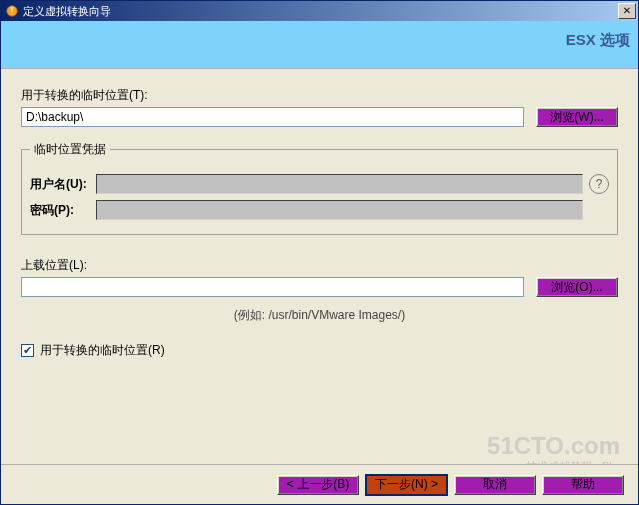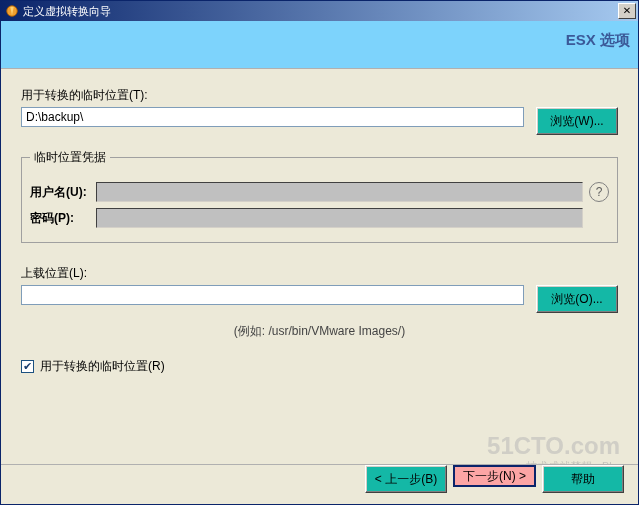--- a/index.html
+++ b/index.html
@@ -7,35 +7,35 @@
   .window { width: 639px; height: 505px; border: 1px solid #0a246a; background: #ece9d8; position: relative; }
   .titlebar { height: 20px; background: linear-gradient(to right, #0a246a, #a6caf0); display: flex; align-items: center; padding: 0 2px 0 4px; }
   .titlebar-icon { width: 14px; height: 14px; margin-right: 4px; color: #f0a030; }
   .titlebar-text { color: #fff; font-size: 11px; flex: 1; }
   .close-btn { width: 18px; height: 16px; background: #d4d0c8; border: 1px solid #fff; border-right-color: #404040; border-bottom-color: #404040; display: flex; align-items: center; justify-content: center; font-size: 10px; line-height: 1; cursor: pointer; font-family: Arial; }
   .header { background: #7dd3fc; padding: 10px 8px 14px; border-bottom: 1px solid #b0b0b0; text-align: right; }
   .header-title { font-size: 15px; font-weight: 700; color: #3b5998; margin-bottom: 4px; }
   .header-sub { color: #3b5998; font-size: 13px; padding-left: 4px; }
   .body { padding: 18px 20px 10px; }
   .field-label { margin-bottom: 3px; }
-  .row { display: flex; align-items: flex-start; gap: 12px; margin-bottom: 10px; }
+  .row { display: flex; align-items: flex-end; gap: 12px; margin-bottom: 10px; }
   .text-input { flex: 1; height: 20px; border: 1px solid #7f9db9; padding: 1px 4px; font-family: inherit; font-size: 12px; background:#fff; }
-  .btn { min-width: 82px; height: 28px; background: #14b8a6; border: 1px solid #404040; border-top-color: #fff; border-left-color: #fff; box-shadow: inset -1px -1px 0 #808080, inset 1px 1px 0 #d4d0c8; font-size: 12px; cursor: pointer; padding: 0 8px; }
-  .btn.default { border: 2px solid #0a246a; box-shadow: none; height:22px; padding:0 8px; background:#fca5a5; }
+  .btn { min-width: 82px; height: 20px; background: #a21caf; border: 1px solid #404040; border-top-color: #fff; border-left-color: #fff; box-shadow: inset -1px -1px 0 #808080, inset 1px 1px 0 #d4d0c8; font-size: 12px; cursor: pointer; padding: 0 8px; }
+  .btn.default { border: 2px solid #0a246a; box-shadow: none; height:22px; padding:0 8px; background:#c2410c; }
   fieldset { border: 1px solid #a0a0a0; margin: 14px 0 22px; padding: 10px 8px 14px; }
   legend { padding: 0 4px; }
   .cred-row { display: flex; align-items: center; gap: 6px; margin-top: 6px; }
   .cred-label { width: 60px; font-weight: bold; }
   .cred-input { flex: 1; height: 20px; border: 1px solid #808080; border-top-color:#404040; border-left-color:#404040; border-right-color:#d4d0c8; border-bottom-color:#d4d0c8; background: #c0c0c0; padding: 1px 4px; font-family: inherit; font-size:12px; }
   .help-btn { width: 20px; height: 20px; border-radius: 50%; border: 1px solid #808080; background: #ece9d8; display: flex; align-items: center; justify-content: center; font-size: 12px; color:#606060; cursor: pointer; }
   .example { color: #444; margin-top: 2px; margin-bottom: 18px; text-align: center; }
   .checkbox-row { display: flex; align-items: center; gap: 6px; }
   .checkbox { width: 13px; height: 13px; border: 1px solid #1c5180; background: #fff; display: flex; align-items: center; justify-content: center; cursor: pointer; }
   .checkmark { color: #1a3e6e; font-size: 11px; line-height: 1; }
-  .footer { position: absolute; bottom: 0; left: 0; right: 0; height: 40px; border-top: 1px solid #b0b0b0; display: flex; justify-content: flex-end; gap: 6px; padding: 0 14px; background: #ece9d8; }
+  .footer { position: absolute; bottom: 0; left: 0; right: 0; height: 40px; border-top: 1px solid #b0b0b0; display: flex; align-items: center; justify-content: flex-end; gap: 6px; padding: 0 14px; background: #ece9d8; }
   .watermark { position: absolute; right: 18px; bottom: 44px; font-size: 24px; color: rgba(180,180,180,0.5); font-weight: 700; font-family: Arial; pointer-events:none; }
   .watermark-sub { position:absolute; right:14px; bottom:30px; font-size:11px; color:rgba(160,160,160,0.5); pointer-events:none; }
 </style>
 </head>
 <body>
 
 <div class="window">
   <div class="titlebar">
     <svg class="titlebar-icon" viewBox="0 0 16 16">
         <circle cx="8" cy="8" r="6" fill="#f0a030" stroke="#b06000"></circle>
@@ -84,15 +84,16 @@
       <span>用于转换的临时位置(R)</span>
     </div>
   </div>
 
   <div class="watermark">51CTO.com</div>
   <div class="watermark-sub">技术成就梦想 - Blog</div>
 
   <div class="footer">
     <button class="btn">&lt; 上一步(B)</button>
     <button class="btn default">下一步(N) &gt;</button>
+    <button class="btn">取消</button>
     <button class="btn">帮助</button>
   </div>
 </div>
 
 </body></html>

